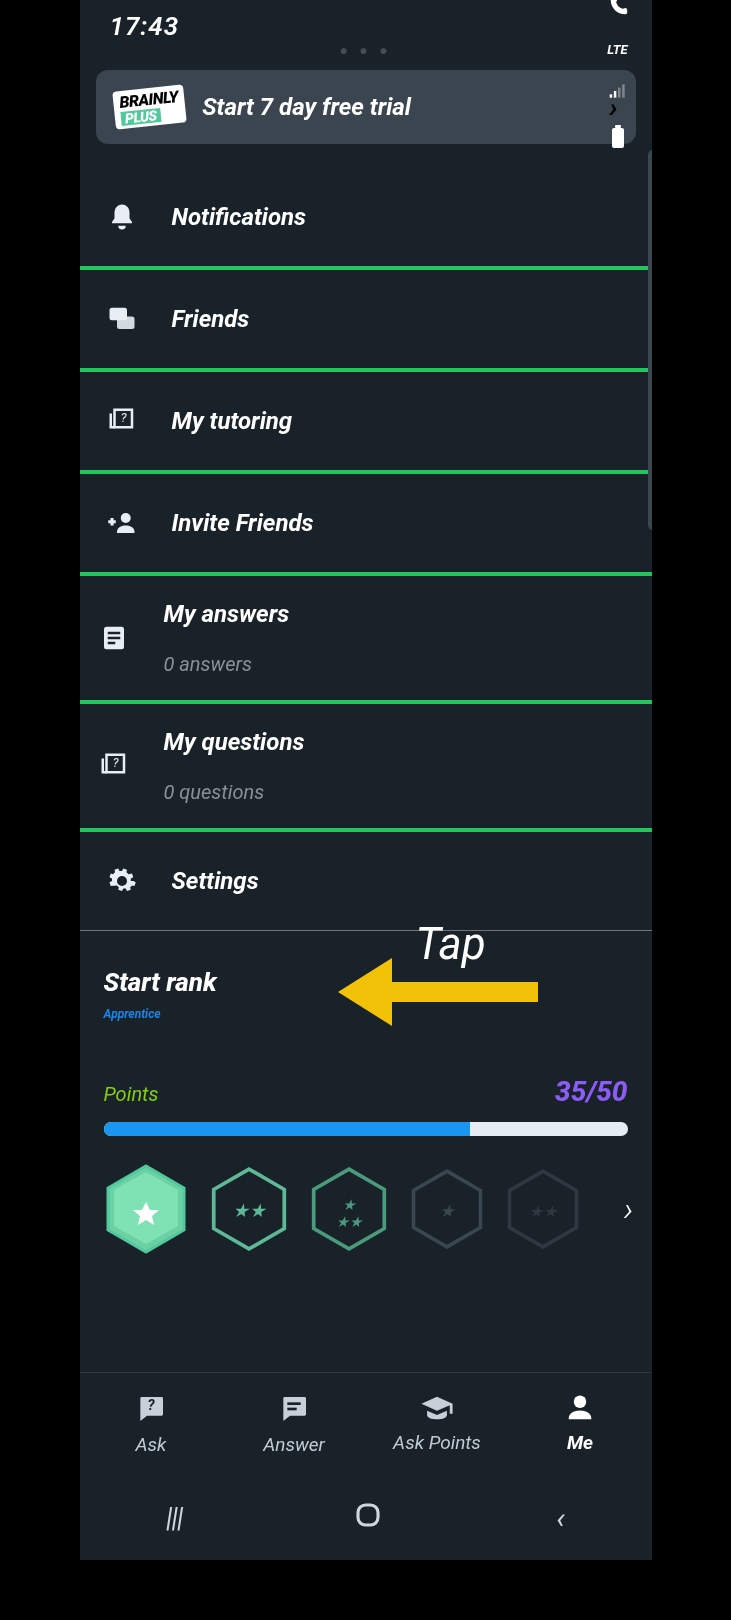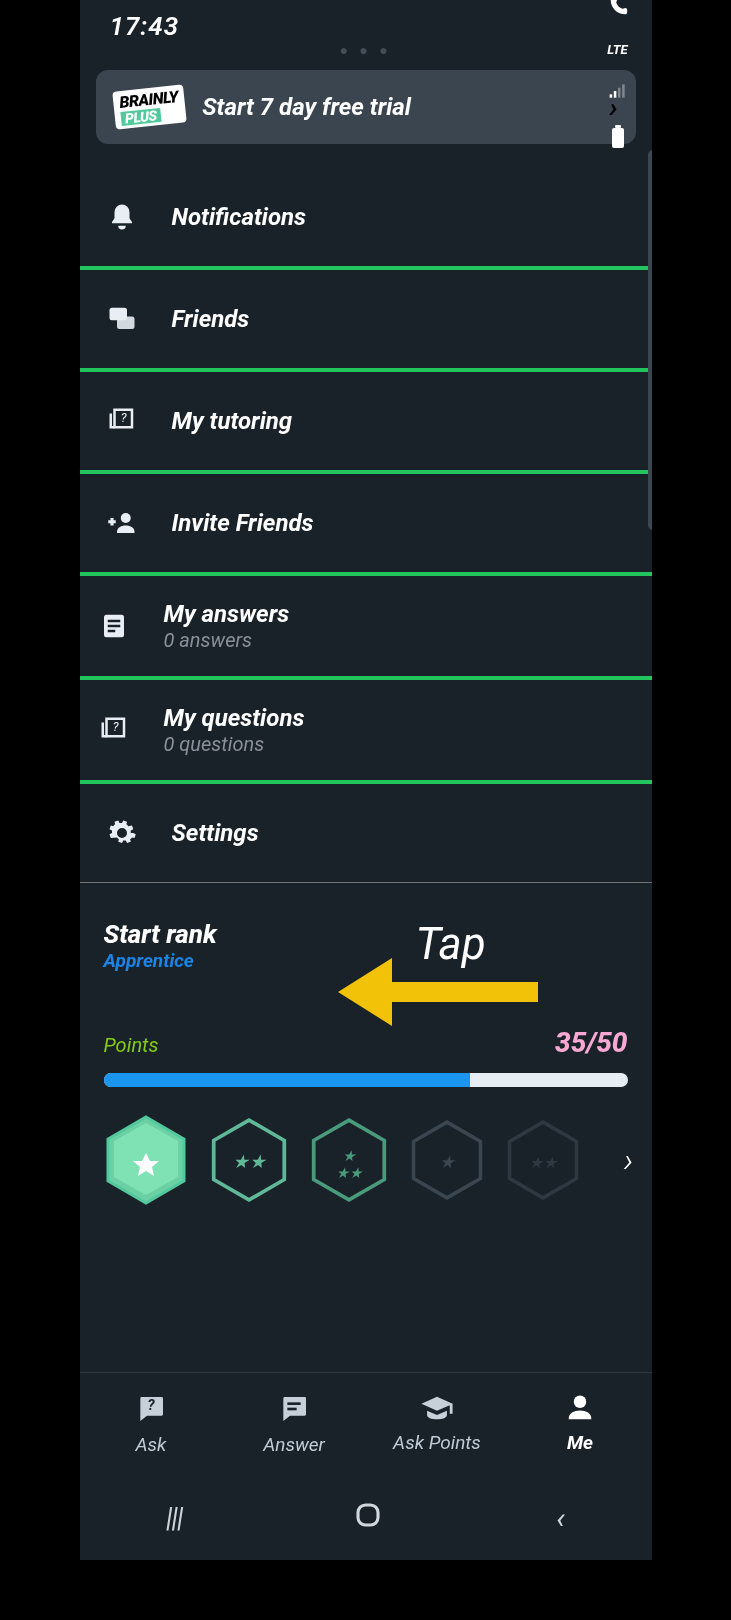--- a/index.html
+++ b/index.html
@@ -59,31 +59,31 @@
   .menu-item {
     display:flex;
     align-items:center;
     gap: 32px;
     padding: 34px 24px;
     border-bottom: 4px solid #22c55e;
   }
   .menu-item.compact { padding: 24px 16px; }
   .menu-icon { width: 36px; display:flex; justify-content:center; align-items:center; color:#e8eef3; }
   .menu-text .title { font-size: 24px; font-weight:700; }
-  .menu-text .sub { font-size: 20px; color:#8a9099; margin-top:0; }
+  .menu-text .sub { font-size: 20px; color:#8a9099; margin-top:24px; }
   .menu { padding-top: 6px; }
   .menu-last-divider { border-bottom: 1px solid #737373; }
 
   
   .next-rank { padding: 36px 24px 12px 24px; }
   .next-rank h3 { font-size: 26px; font-weight:800; }
-  .next-rank .rank-name { color:#1b84e7; font-size:19px; font-weight:700; }
+  .next-rank .rank-name { color:#1b84e7; font-size:12px; font-weight:700; margin-top:10px; }
   .points-row { display:flex; justify-content:space-between; align-items:baseline; margin-top: 42px; padding: 0 24px; }
   .points-label { color:#84cc16; font-size:20px; }
-  .points-value { color:#f9a8d4; font-size:28px; font-weight:800; }
+  .points-value { color:#8b5cf6; font-size:28px; font-weight:800; }
   .progress-track { margin: 14px 24px 18px 24px; height: 14px; background:#e7eef3; border-radius:7px; overflow:hidden; }
   .progress-fill { height:100%; background:#1b96f0; }
 
   .badges-row { display:flex; align-items:center; gap: 22px; padding: 8px 12px 20px 24px; }
   .badge-hex { width:84px; height:94px; display:flex; align-items:center; justify-content:center; }
   .badges-more { color:#fff; font-size:34px; font-weight:300; margin-left:auto; padding-right:10px; }
 
   
   .bottom-nav {
     position:absolute;

